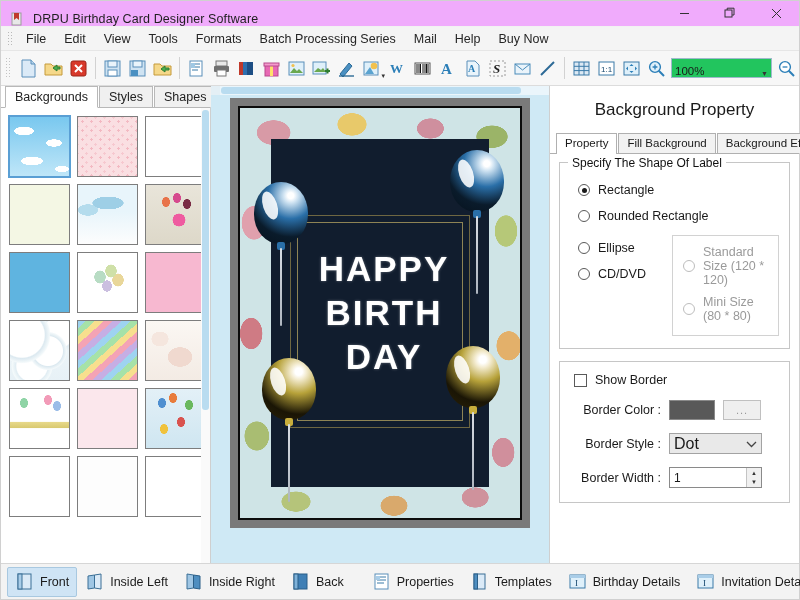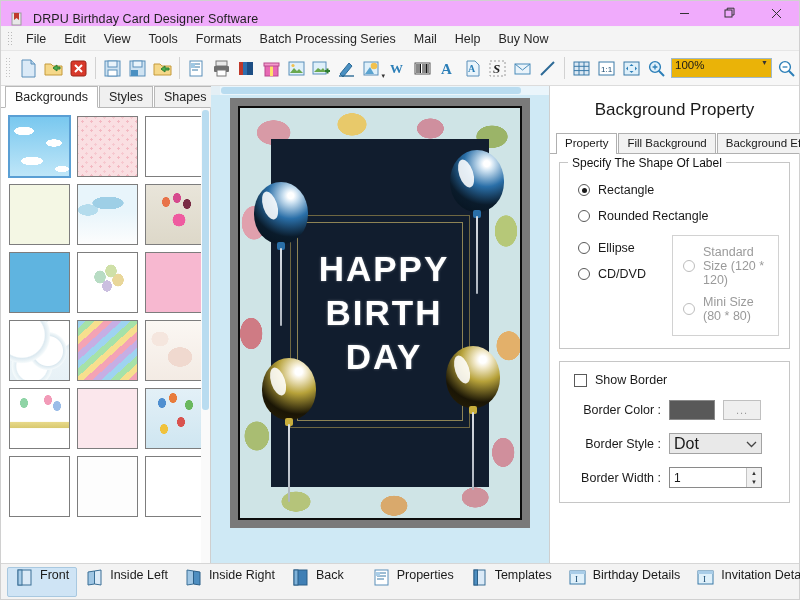--- a/index.html
+++ b/index.html
@@ -26,21 +26,21 @@
      background-size:3px 3px; }
   .menu-item { padding:3px 9px; font-size:12.5px; color:#252525; white-space:nowrap; }
 
   
   .toolbar { height:35px; background:#f7f7f7; display:flex; align-items:center; flex:0 0 35px; padding-left:4px; border-bottom:1px solid #dcdcdc; }
   .tool-grip { width:7px; height:22px; margin-right:4px;
      background-image: radial-gradient(#c3c3c3 35%, transparent 36%);
      background-size:3px 3px; }
   .tbtn { width:26px; height:27px; display:flex; align-items:center; justify-content:center; border:1px solid transparent; border-radius:2px; }
   .tsep { width:1px; height:22px; background:#d2d2d2; margin:0 4px; }
-  .zoom-combo { width:105px; height:20px; background:#eab308; border:1px solid #9fb9cc; display:flex; align-items:flex-start; padding:0 3px; margin:0 2px; }
+  .zoom-combo { width:105px; height:20px; background:#22c55e; border:1px solid #9fb9cc; display:flex; align-items:flex-end; padding:0 3px; margin:0 2px; }
   .zoom-combo .zval { flex:1; font-size:11.5px; color:#1a1a1a; }
   .zoom-combo .zarrow { font-size:7px; color:#333; }
   .caret-small { font-size:7px; color:#333; margin-left:-2px; align-self:flex-end; margin-bottom:5px;}
 
   
   .main { flex:1; display:flex; min-height:0; background:#ffffff; }
 
   
   .leftpanel { width:210px; flex:0 0 210px; display:flex; flex-direction:column; background:#ffffff; border-right:1px solid #cfcfcf; }
   .ltabs { display:flex; align-items:center; height:22px; padding-left:4px; background:#ffffff; border-bottom:1px solid #b8b8b8;}
@@ -229,21 +229,21 @@
   .selbox .sv { flex:1; }
   .spin { width:93px; height:21px; background:#ffffff; border:1px solid #8a8a8a; display:flex; align-items:center; padding-left:4px; font-size:12px;}
   .spin .sv { flex:1; }
   .spinbtns { width:15px; height:19px; border-left:1px solid #c4c4c4; display:flex; flex-direction:column; }
   .spinbtns div { flex:1; display:flex; align-items:center; justify-content:center; font-size:6px; background:#f0f0f0; color:#333;}
 
   
   .bottombar { height:36px; flex:0 0 36px; background:#f3f3f3; display:flex; align-items:center; padding-left:3px; border-top:1px solid #d6d6d6;}
   .bgrip { width:7px; height:24px; margin-right:3px;
      background-image: radial-gradient(#c3c3c3 35%, transparent 36%); background-size:3px 3px; }
-  .bbtn { display:flex; align-items:flex-start; height:30px; padding:0 7px; border:1px solid transparent; border-radius:2px; }
+  .bbtn { display:flex; align-items:center; height:30px; padding:0 7px; border:1px solid transparent; border-radius:2px; }
   .bbtn.active { background:#cfe4f5; border-color:#a8c8e0; }
   .bbtn .blbl { font-size:12.5px; margin-left:6px; color:#1b1b1b; white-space:nowrap;}
   .bsep { width:1px; height:24px; background:#c9c9c9; margin:0 6px; }
   svg { display:block; }
 </style>
 </head>
 <body>
 
 <div id="app">
 

